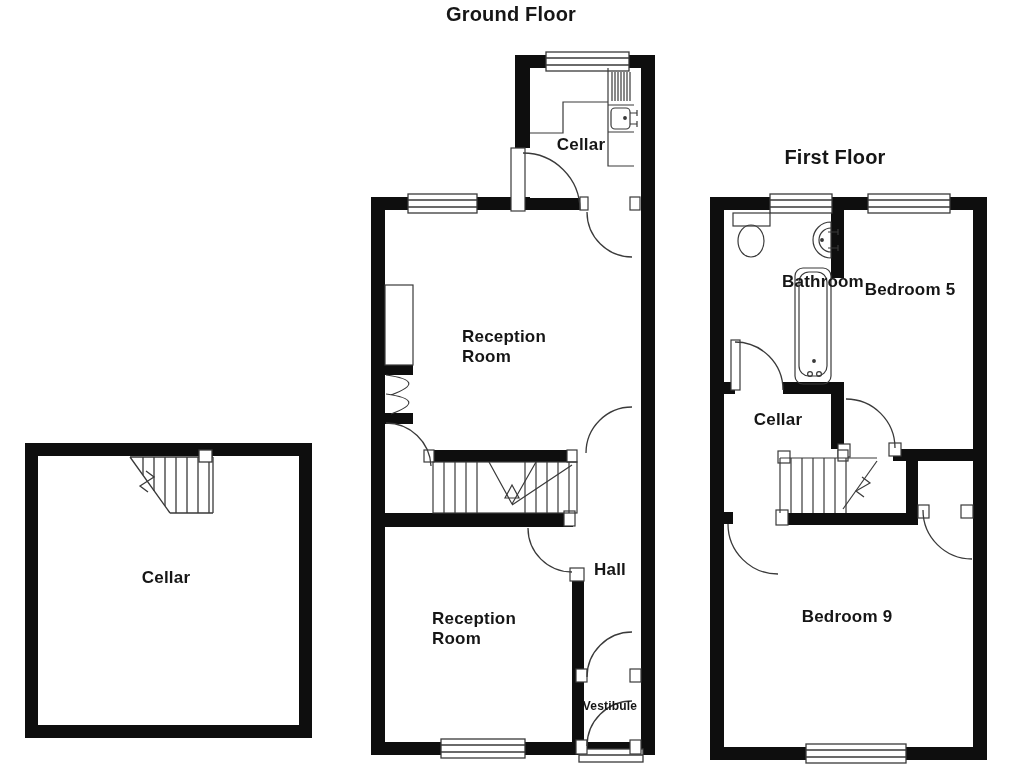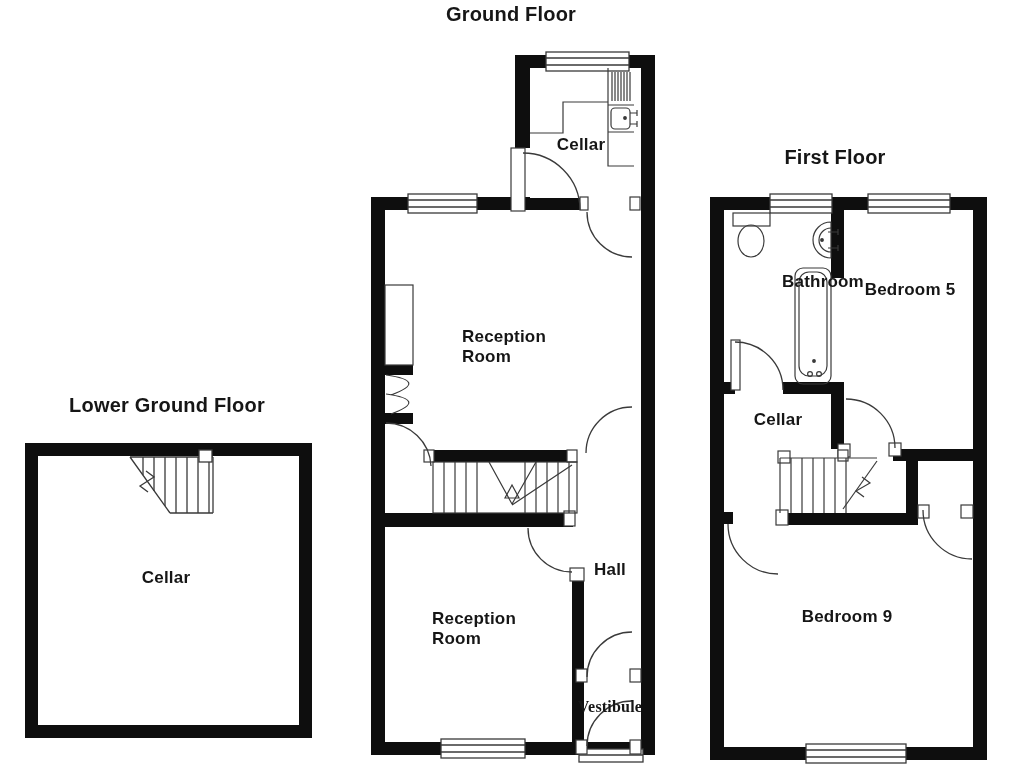--- a/index.html
+++ b/index.html
@@ -8,21 +8,21 @@
     font-family:"Liberation Sans",sans-serif;overflow:hidden;
   }
   .linework{position:absolute;left:0;top:0;}
   .lbl{
     position:absolute;transform:translate(-50%,-50%);
     font-weight:bold;color:#161616;text-align:left;
     white-space:pre-line;line-height:1.16;letter-spacing:.2px;
   }
   .title{font-size:20px;}
   .room{font-size:17px;}
-  .small{font-size:16px;font-family:Liberation Serif, serif;}
+  .small{font-size:12px;}
 </style>
 </head>
 <body>
 
 <div class="canvas">
 
   <svg class="linework" width="1024" height="768" viewBox="0 0 1024 768">
 
     <g>
       <g fill="#0e0e0e">
@@ -181,21 +181,20 @@
 
       <g stroke="#3a3a3a" stroke-width="1.2" fill="none">
         <path d="M780 458 H877 M780 458 V513"></path>
         <path d="M791 458 V513 M802 458 V513 M813 458 V513 M824 458 V513 M835 458 V513 M846 458 V513"></path>
         <path d="M877 461 L843 509"></path>
         <path d="M862 477 L870 483 L856 491 L864 497"></path>
       </g>
     </g>
   </svg>
 
-  <div class="lbl title" style="left:167px;top:406px">Lower Ground Floor</div>
   <div class="lbl title" style="left:511px;top:15px">Ground Floor</div>
   <div class="lbl title" style="left:835px;top:158px">First Floor</div>
 
   <div class="lbl room" style="left:166px;top:578px">Cellar</div>
 
   <div class="lbl room" style="left:581px;top:145px">Cellar</div>
   <div class="lbl room" style="left:504px;top:347px">Reception
 Room</div>
   <div class="lbl room" style="left:474px;top:629px">Reception
 Room</div>

